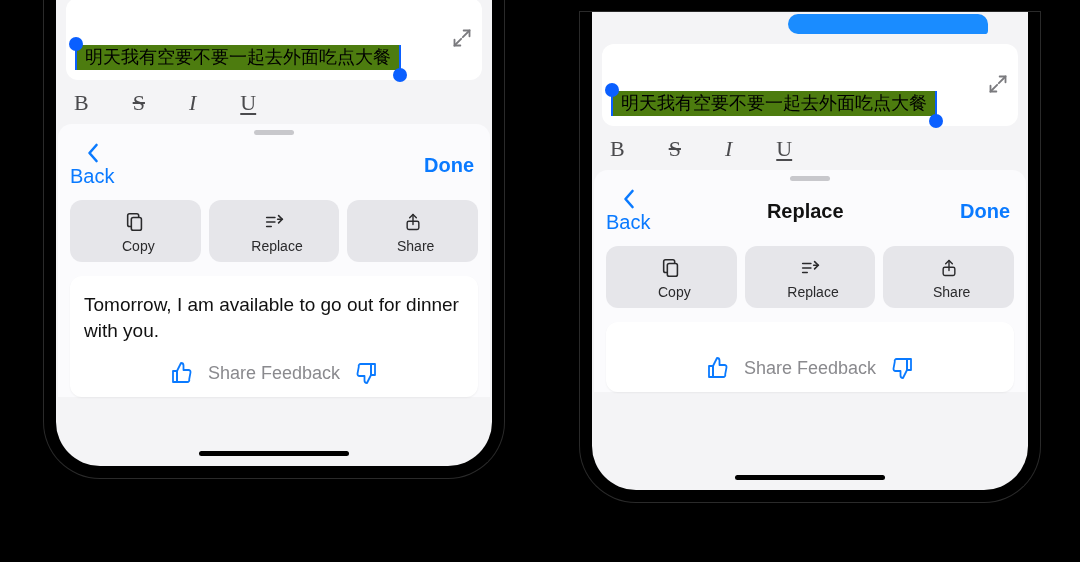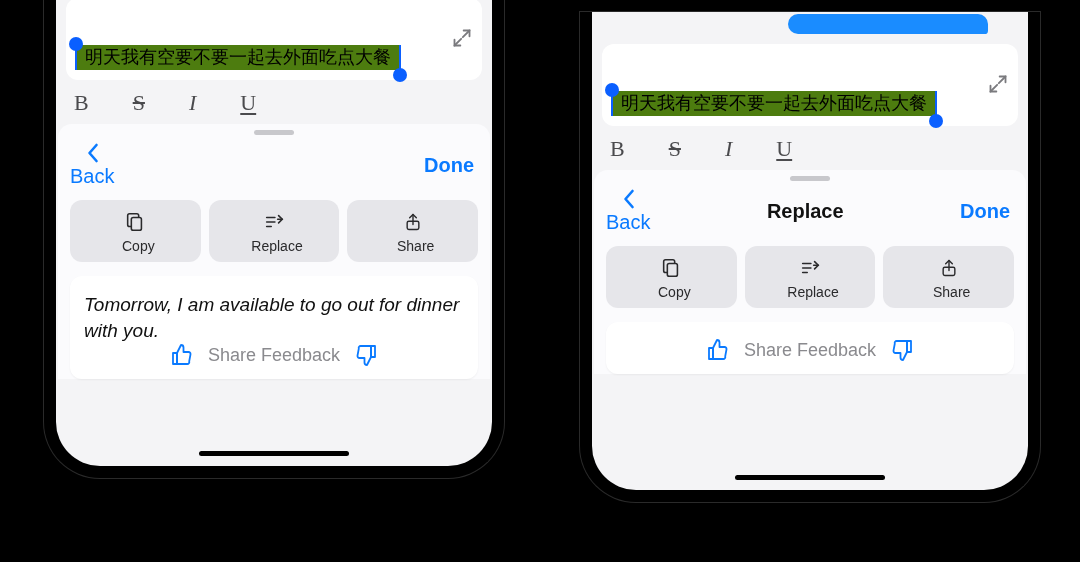--- a/index.html
+++ b/index.html
@@ -156,27 +156,27 @@
     background: #fff;
     border-radius: 12px;
     margin: 0 12px;
     padding: 16px 14px 12px 14px;
     box-shadow: 0 1px 2px rgba(0,0,0,0.05);
   }
   .result-text {
     font-size: 19px;
     color: #111;
     line-height: 1.35;
-    font-style: italic;
   }
   .feedback {
     display: flex;
     align-items: center;
     justify-content: center;
     gap: 14px;
+    margin-top: 18px;
   }
   .feedback-label {
     color: #8a8a8e;
     font-size: 18px;
   }
   .thumb {
     color: #0a7aff;
     width: 24px; height: 24px;
   }
 

